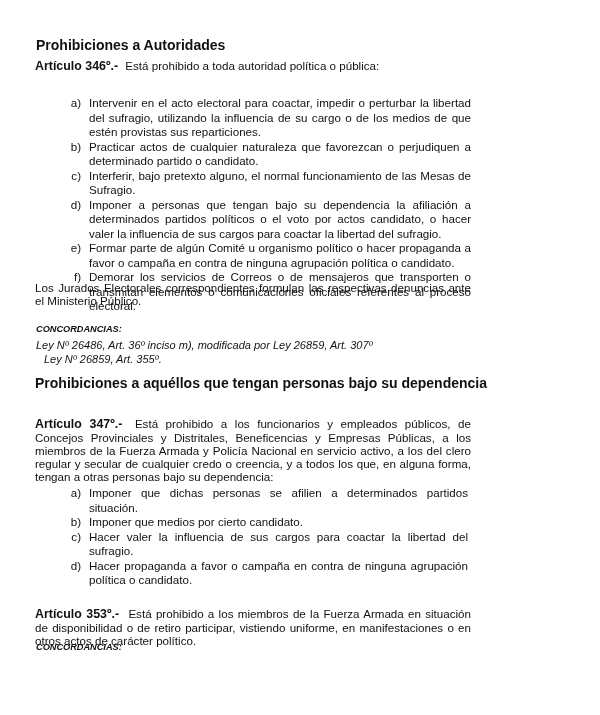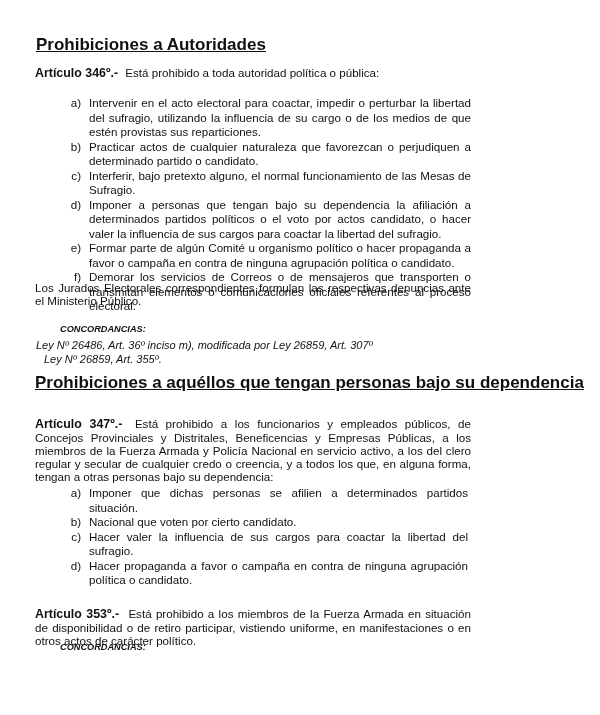--- a/index.html
+++ b/index.html
@@ -20,23 +20,22 @@
     .page {
       position: absolute;
       left: 0;
       top: 0;
       width: 600px;
       height: 715px;
     }
     .heading {
       position: absolute;
       font-weight: bold;
-      font-size: 17px;
+      font-size: 14px;
       white-space: nowrap;
-      text-decoration: underline;
     }
     .art-intro {
       position: absolute;
       white-space: nowrap;
     }
     .art-num {
       font-weight: bold;
       font-size: 12.4px;
     }
     .list {
@@ -68,37 +67,36 @@
     }
     .para .art-num {
       margin-right: 5px;
     }
     .conc-title {
       position: absolute;
       font-style: italic;
       font-weight: bold;
       font-size: 9.2px;
       white-space: nowrap;
-      margin-left: 24px;
     }
     .conc-line {
       position: absolute;
       font-style: italic;
       font-size: 11px;
       white-space: nowrap;
     }
   </style>
 </head>
 <body>
 
 <div class="page">
 
   <div class="heading" style="left:36px; top:38px;">Prohibiciones a Autoridades</div>
 
-  <div class="art-intro" style="left:35px; top:66px;text-align:center;">
+  <div class="art-intro" style="left:35px; top:59px;text-align:center;">
     <span class="art-num">Artículo 346º.-</span>
     <span style="margin-left:4px;">Está prohibido a toda autoridad política o pública:</span>
   </div>
 
   <ul class="list" style="top:96px;">
     <li>
       <span class="marker">a)</span>
       <span>Intervenir en el acto electoral para coactar, impedir o perturbar la libertad del sufragio, utilizando la influencia de su cargo o de los medios de que estén provistas sus reparticiones.</span>
     </li>
     <li>
@@ -136,21 +134,21 @@
     <span>Está prohibido a los funcionarios y empleados públicos, de Concejos Provinciales y Distritales, Beneficencias y Empresas Públicas, a los miembros de la Fuerza Armada y Policía Nacional en servicio activo, a los del clero regular y secular de cualquier credo o creencia, y a todos los que, en alguna forma, tengan a otras personas bajo su dependencia:</span>
   </div>
 
   <ul class="list" style="top:486px; width:400px;">
     <li>
       <span class="marker">a)</span>
       <span>Imponer que dichas personas se afilien a determinados partidos situación.</span>
     </li>
     <li>
       <span class="marker">b)</span>
-      <span>Nacional que voten por cierto candidato.</span>
+      <span>Imponer que medios por cierto candidato.</span>
     </li>
     <li>
       <span class="marker">c)</span>
       <span>Hacer valer la influencia de sus cargos para coactar la libertad del sufragio.</span>
     </li>
     <li>
       <span class="marker">d)</span>
       <span>Hacer propaganda a favor o campaña en contra de ninguna agrupación política o candidato.</span>
     </li>
   </ul>

